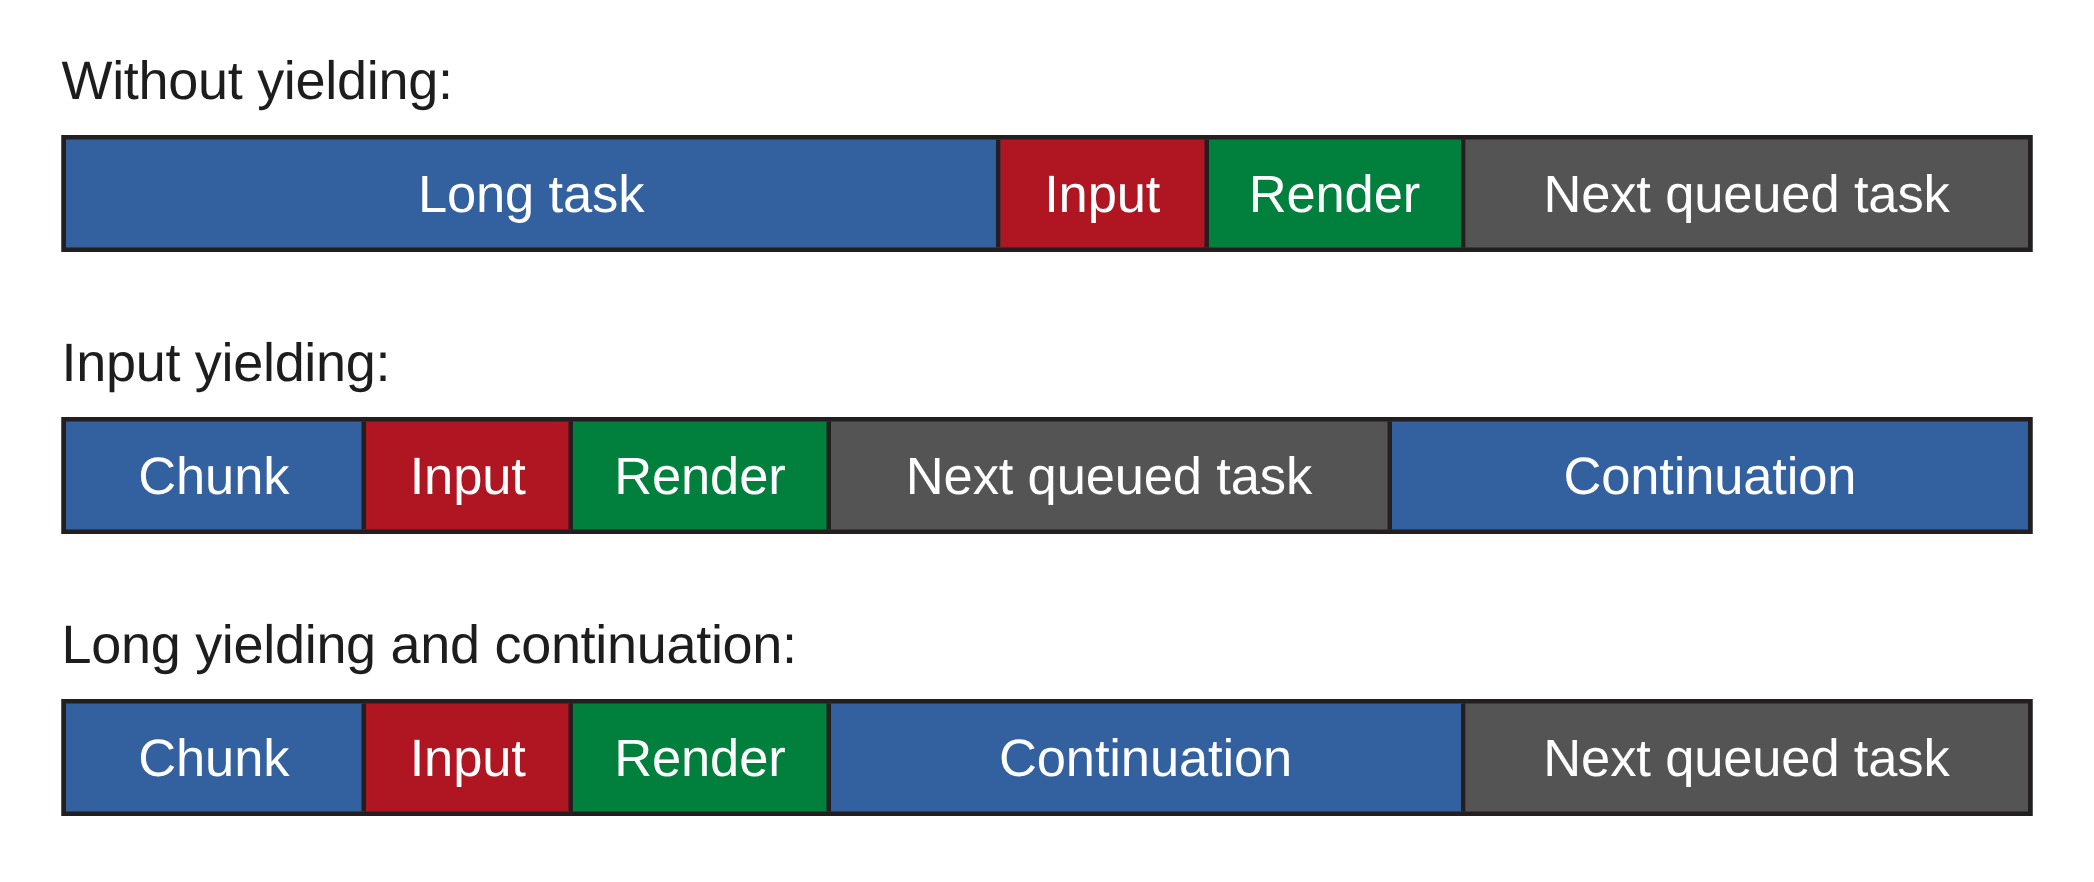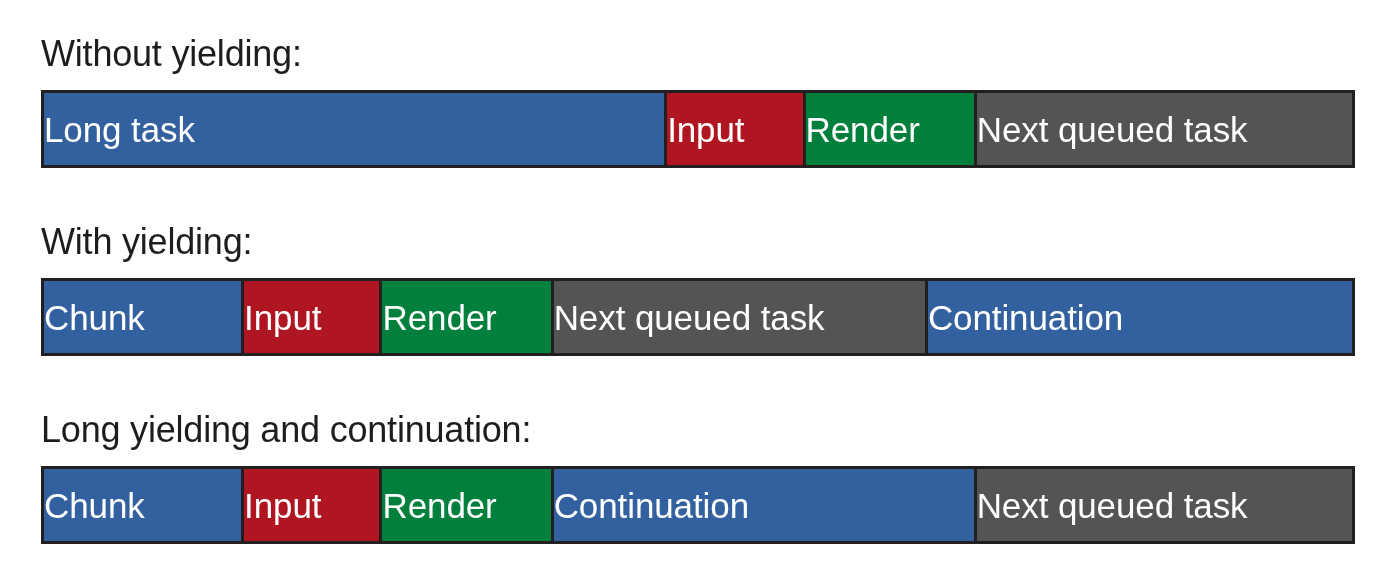--- a/index.html
+++ b/index.html
@@ -40,21 +40,21 @@
     display: flex;
     width: 100%;
     height: 78px;
     box-sizing: border-box;
     border: 3px solid #231f20;
     background: #231f20;
   }
   .seg {
     display: flex;
     align-items: center;
-    justify-content: flex-start;
+    justify-content: center;
     box-sizing: border-box;
     height: 100%;
     overflow: hidden;
     border-right: 3px solid #231f20;
   }
   .seg:last-child {
     border-right: none;
   }
   .seg-label {
     font-size: 35px;
@@ -87,21 +87,21 @@
         <div class="seg" style="flex: 0 0 13.09%; background: rgb(0, 128, 60);">
           <span class="seg-label">Render</span>
         </div>
         <div class="seg" style="flex: 0 0 28.69%; background: rgb(84, 84, 84);">
           <span class="seg-label">Next queued task</span>
         </div>
       </div>
   </div>
 
   <div class="row" id="row-2">
-    <div class="row-caption">With yielding:</div>
+    <div class="row-caption">Input yielding:</div>
     <div class="bar">
         <div class="seg" style="flex: 0 0 15.3%; background: rgb(51, 96, 159);">
           <span class="seg-label">Chunk</span>
         </div>
         <div class="seg" style="flex: 0 0 10.58%; background: rgb(176, 22, 34);">
           <span class="seg-label">Input</span>
         </div>
         <div class="seg" style="flex: 0 0 13.09%; background: rgb(0, 128, 60);">
           <span class="seg-label">Render</span>
         </div>

